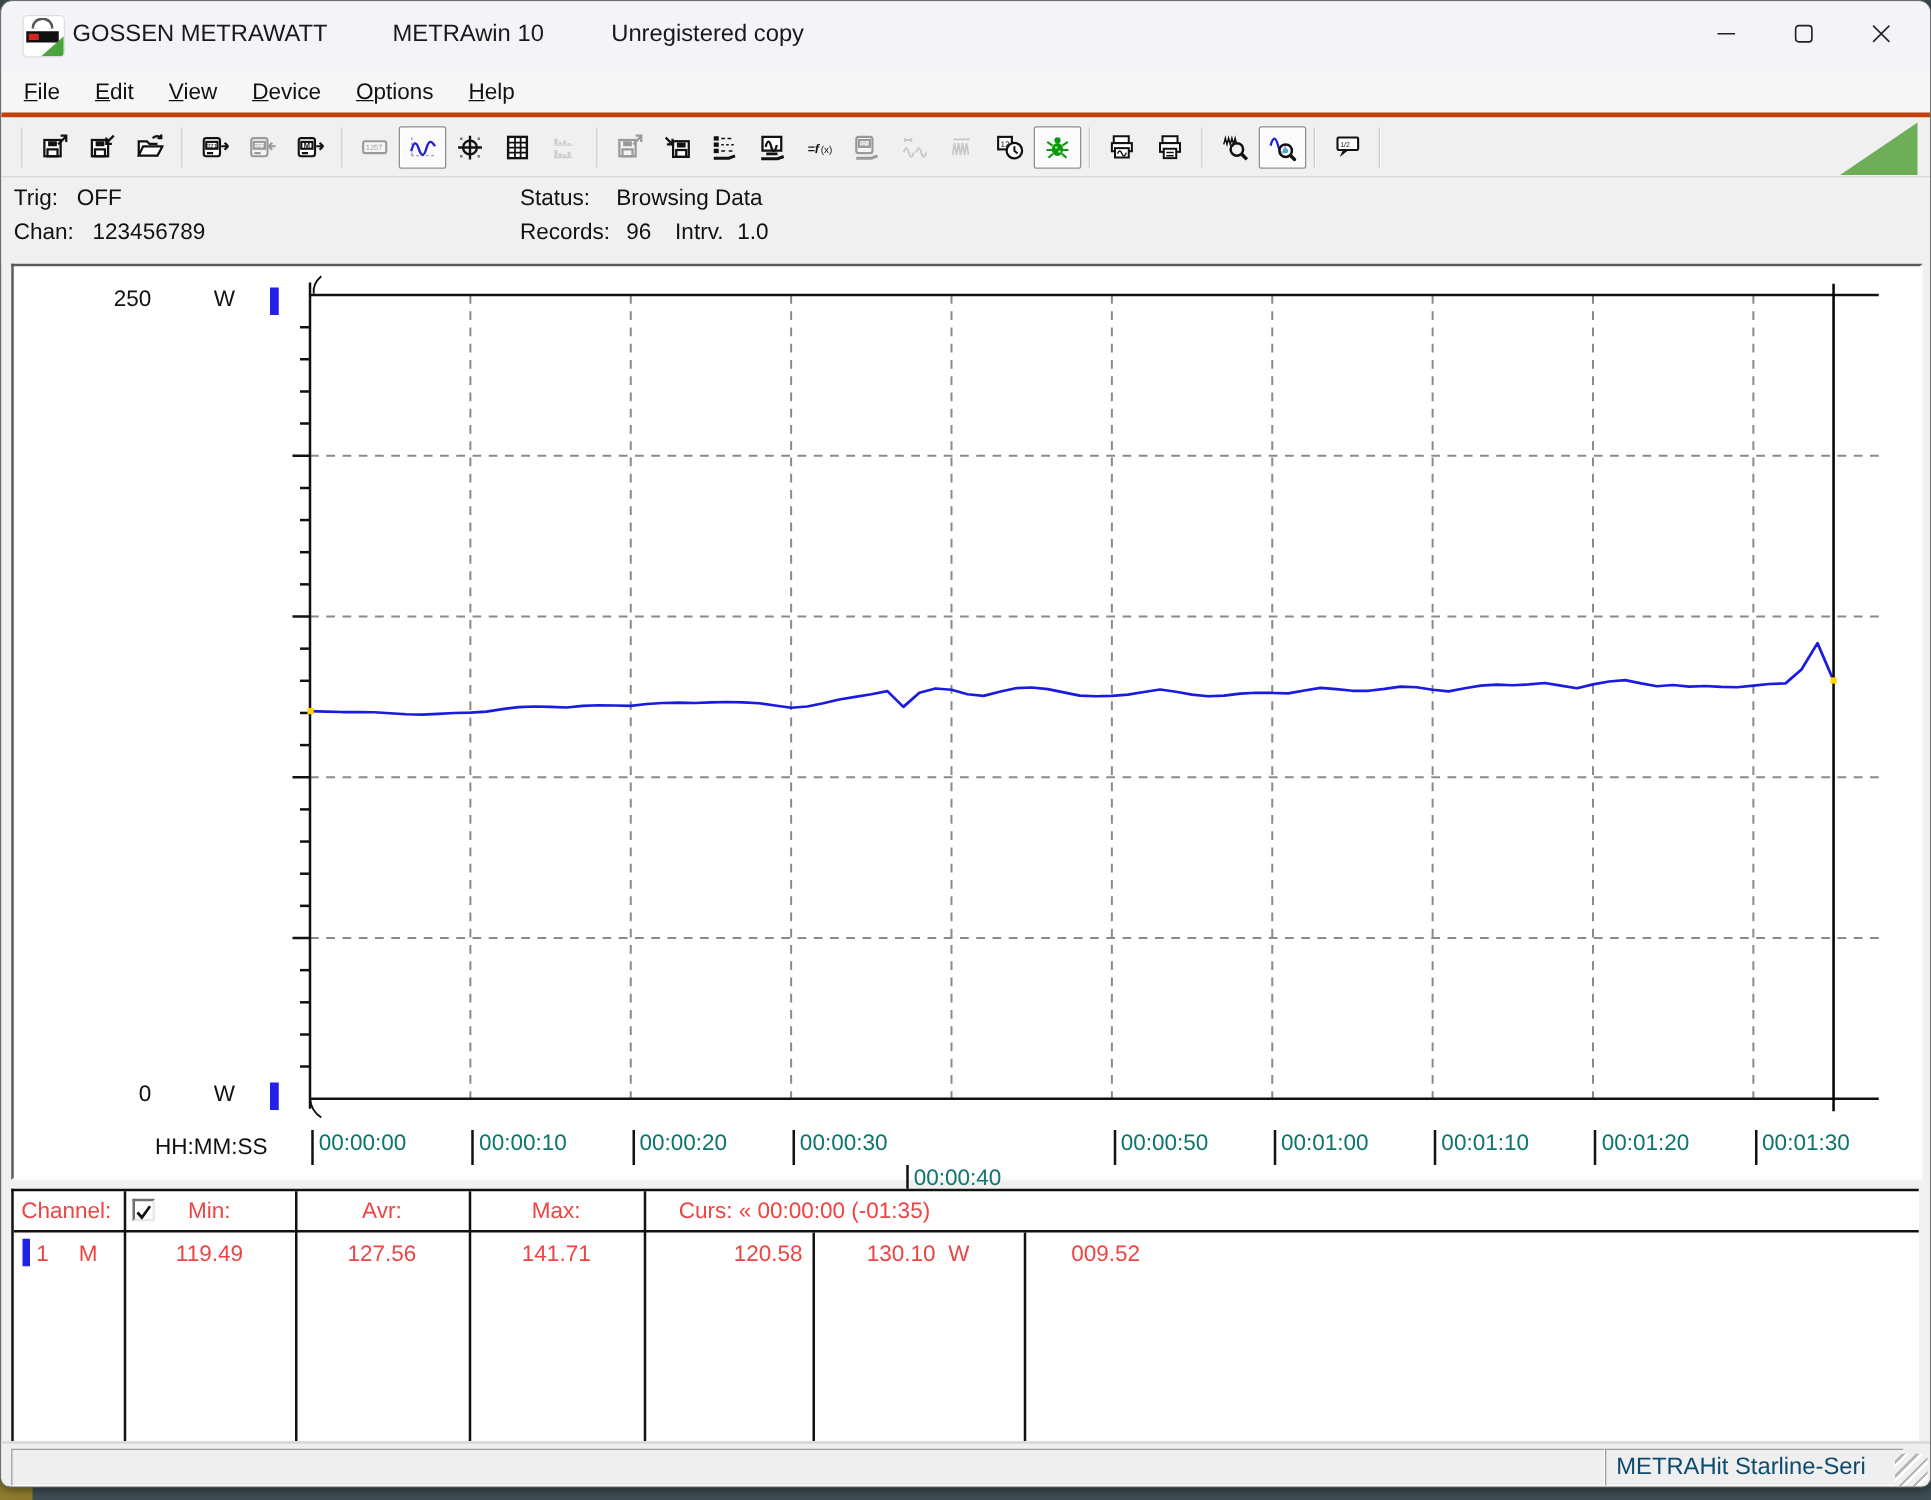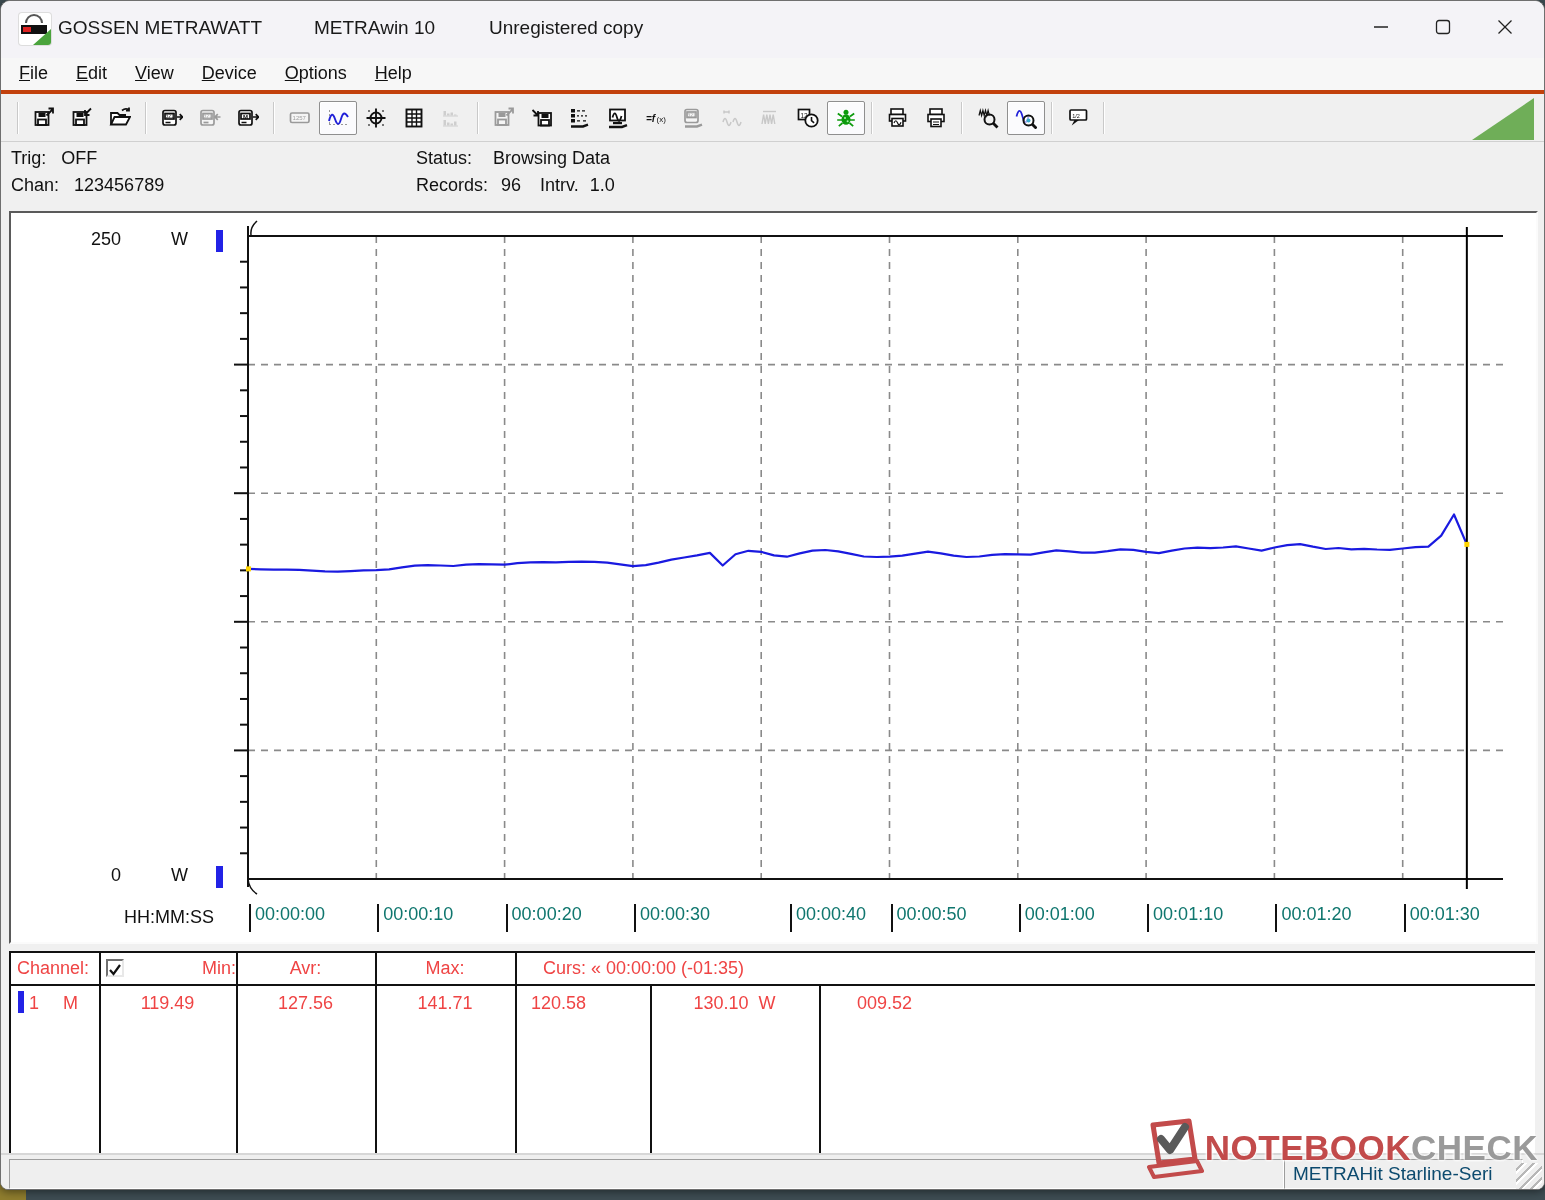--- a/index.html
+++ b/index.html
@@ -460,21 +460,21 @@
     <div class="chan-bar" style="left:205px; top:17px;"></div>
     <span class="axlabel" style="left:55px; top:652px; width:55px; text-align:right;">0</span>
     <span class="axlabel" style="left:160px; top:652px;">W</span>
     <div class="chan-bar" style="left:205px; top:653px;"></div>
     <span class="hhmmss">HH:MM:SS</span>
     <div id="x-ticks">
         <span class="x-tick" style="left: 238px;">00:00:00</span>
         <span class="x-tick" style="left: 366.3px;">00:00:10</span>
         <span class="x-tick" style="left: 494.6px;">00:00:20</span>
         <span class="x-tick" style="left: 622.9px;">00:00:30</span>
-        <span class="x-tick" style="left: 779px;">00:00:40</span>
+        <span class="x-tick" style="left: 714px; margin-top: 28px;">00:00:40</span>
         <span class="x-tick" style="left: 879.5px;">00:00:50</span>
         <span class="x-tick" style="left: 1007.8px;">00:01:00</span>
         <span class="x-tick" style="left: 1136.1px;">00:01:10</span>
         <span class="x-tick" style="left: 1264.4px;">00:01:20</span>
         <span class="x-tick" style="left: 1392.7px;">00:01:30</span>
       </div>
   </div>
 
   <div class="valtable">
     <div class="vline" style="left:88px;"></div>
@@ -484,51 +484,42 @@
     <div class="vline" style="left:639px; top:33px;"></div>
     <div class="vline" style="left:808px; top:33px;"></div>
     <div class="hdr-line"></div>
 
     <span class="tcell" style="left:6px; top:5px;">Channel:</span>
     <div class="checkbox" style="left:95px; top:6px;">
       <svg width="14" height="14" viewBox="0 0 14 14">
           <path d="M2 7l3.5 4L12 2" stroke="#111" stroke-width="2.2" fill="none"></path>
         </svg>
     </div>
-    <span class="tcell" style="left:88px; width:137px; top:5px; text-align:right;">Min:</span>
+    <span class="tcell" style="left:88px; width:137px; top:5px; text-align:center;">Min:</span>
     <span class="tcell" style="left:225px; width:139px; top:5px; text-align:center;">Avr:</span>
     <span class="tcell" style="left:364px; width:140px; top:5px; text-align:center;">Max:</span>
     <span class="tcell" style="left:532px; top:5px;">Curs: « 00:00:00 (-01:35)</span>
 
     <div>
       <div class="row-bar" style="left:7px; top:38px;"></div>
       <span class="tcell" style="left:18px; top:40px;">1</span>
       <span class="tcell" style="left:52px; top:40px;">M</span>
       <span class="tcell" style="left:88px; width:137px; top:40px; text-align:center;">119.49</span>
       <span class="tcell" style="left:225px; width:139px; top:40px; text-align:center;">127.56</span>
       <span class="tcell" style="left:364px; width:140px; top:40px; text-align:center;">141.71</span>
-      <span class="tcell" style="left:480px; width:135px; top:40px; text-align:center;">120.58</span>
+      <span class="tcell" style="left:536px; width:135px; top:40px; text-align:center;">120.58</span>
       <span class="tcell" style="left:639px; width:169px; top:40px; text-align:center;">
         <span>130.10</span>&nbsp;&nbsp;<span>W</span>
       </span>
       <span class="tcell" style="left:846px; top:40px;">009.52</span>
     </div>
   </div>
 
   <div class="statusbar">
     <div class="sb-panel" style="left:8px; width:1275px;"></div>
     <div class="sb-panel sb-device" style="left:1283px; width:239px;">
       <span>METRAHit Starline-Seri</span>
     </div>
     <div class="grip"></div>
   </div>
 
-  <div class="watermark">
-    <svg width="66" height="62" viewBox="0 0 66 62">
-      <path d="M14 8 L50 4 L56 42 L20 46 Z" fill="none" stroke="#c24b4b" stroke-width="5" stroke-linejoin="round"></path>
-      <path d="M10 50 L58 44 L63 54 L15 60 Z" fill="none" stroke="#c24b4b" stroke-width="4" stroke-linejoin="round"></path>
-      <path d="M22 22 l9 11 L46 10" fill="none" stroke="#5a5a5a" stroke-width="8" stroke-linecap="round" stroke-linejoin="round"></path>
-    </svg>
-    <span class="wm-text wm-red">NOTEBOOK</span>
-      <span class="wm-text wm-gray">CHECK</span>
-  </div>
 
 </div>
 
 </body></html>

